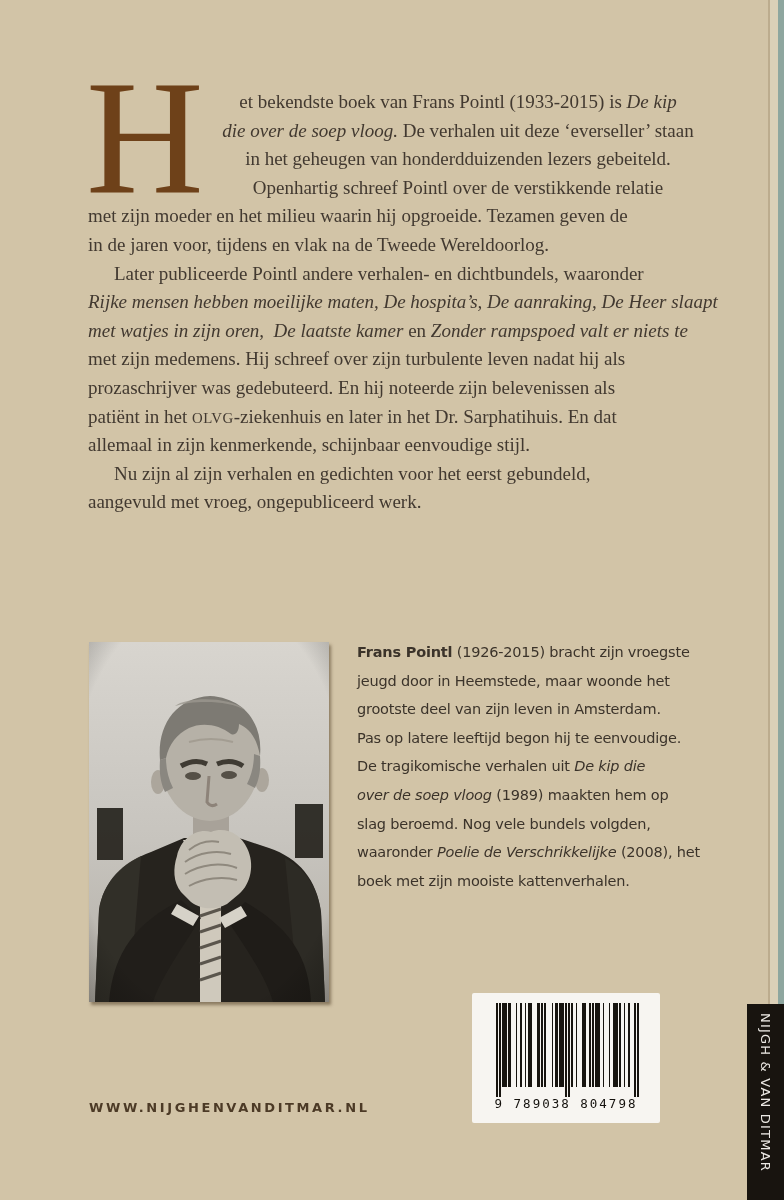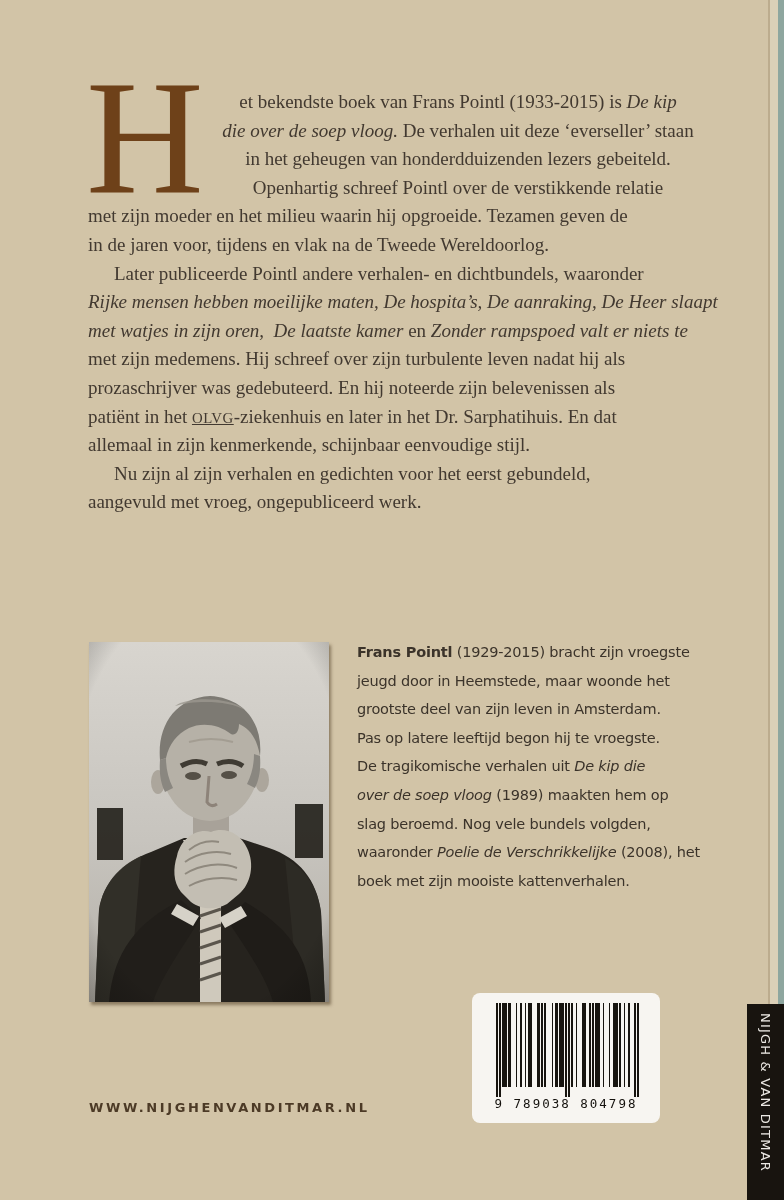--- a/index.html
+++ b/index.html
@@ -19,21 +19,21 @@
   .edge-teal{position:absolute;left:778px;top:0;width:6px;height:1200px;background:var(--teal);}
 
   
   .blurb{position:absolute;left:88px;top:88px;width:622px;color:var(--ink);
          font-size:19px;line-height:28.6px;}
   .line{white-space:nowrap;height:28.6px;}
   .dc-pad{padding-left:118px;text-align:center;}
   .first-indent{padding-left:26px;}
   .i{font-style:italic;}
   .b{font-weight:bold;margin-top:12px;}
-  .sc{font-size:0.78em;letter-spacing:0.5px;text-decoration:underline;}
+  .sc{font-size:0.78em;letter-spacing:0.5px;}
   .drop-cap{position:absolute;left:86px;top:56px;font-size:163px;line-height:163px;
             color:var(--brown);font-family:"Liberation Serif",serif;}
 
   
   .photo{position:absolute;left:89px;top:642px;width:240px;height:360px;
          box-shadow:2px 3px 3px rgba(70,52,28,0.5);}
   .photo svg{display:block;width:240px;height:360px;}
 
   
   .bio{position:absolute;left:357px;top:638px;width:350px;color:#3b332a;
@@ -41,21 +41,21 @@
        font-size:14.5px;line-height:28.6px;letter-spacing:-0.2px;}
   .bio .line{height:28.6px;}
 
   
   .website{position:absolute;left:89px;top:1100px;color:var(--site);
            font-family:"DejaVu Sans","Liberation Sans",sans-serif;
            font-size:13px;font-weight:bold;letter-spacing:2.6px;white-space:nowrap;}
 
   
   .barcode{position:absolute;left:472px;top:993px;width:188px;height:130px;
-           background:var(--barcodebg);border-radius:8px;}
+           background:var(--barcodebg);border-radius:2px;}
   .bars{position:absolute;left:0;top:0;width:188px;height:130px;}
   .bar{position:absolute;background:#17140f;}
   .digits{position:absolute;left:0;right:0;top:103px;text-align:center;color:#14110d;
           font-family:"DejaVu Sans Mono","Liberation Mono",monospace;
           font-size:12.5px;letter-spacing:2px;white-space:nowrap;}
 
   
   .spine{position:absolute;left:747px;top:1004px;width:37px;height:196px;
          background:var(--strip);display:flex;justify-content:center;}
   .spine-text{writing-mode:vertical-rl;text-orientation:mixed;margin-top:9px;
@@ -139,24 +139,24 @@
     <path d="M88,262 l22,12 l-6,10 l-22,-12 Z" fill="#d6d2c8"></path>
     <path d="M152,264 l-22,12 l6,10 l22,-12 Z" fill="#d6d2c8"></path>
 
     <path d="M88,214 C92,196 108,186 122,190 C136,184 152,192 158,206 C166,222 162,242 150,252 L138,262 C128,268 112,268 102,260 L92,250 C84,240 84,226 88,214 Z" fill="#c3beb3"></path>
     <path d="M100,208 C110,200 120,198 130,200 M96,220 C110,210 128,208 142,212 M96,232 C112,222 132,220 148,226 M100,244 C114,236 134,234 148,238" stroke="#8f897e" stroke-width="2" fill="none"></path>
     <rect width="240" height="360" fill="url(#vig)"></rect>
   </svg>
 </div>
 
 <div class="bio" id="bio">
-    <div class="line"><span class="b">Frans Pointl</span><span> (1929-2015) bracht zijn vroegste</span></div>
+    <div class="line"><span class="b">Frans Pointl</span><span> (1926-2015) bracht zijn vroegste</span></div>
     <div class="line"><span>jeugd door in Heemstede, maar woonde het</span></div>
     <div class="line"><span>grootste deel van zijn leven in Amsterdam.</span></div>
-    <div class="line"><span>Pas op latere leeftijd begon hij te vroegste.</span></div>
+    <div class="line"><span>Pas op latere leeftijd begon hij te eenvoudige.</span></div>
     <div class="line"><span>De tragikomische verhalen uit </span><span class="i">De kip die</span></div>
     <div class="line"><span class="i">over de soep vloog</span><span> (1989) maakten hem op</span></div>
     <div class="line"><span>slag beroemd. Nog vele bundels volgden,</span></div>
     <div class="line"><span>waaronder </span><span class="i">Poelie de Verschrikkelijke</span><span> (2008), het</span></div>
     <div class="line"><span>boek met zijn mooiste kattenverhalen.</span></div>
   </div>
 
 <div class="website">WWW.NIJGHENVANDITMAR.NL</div>
 
 <div class="barcode">

